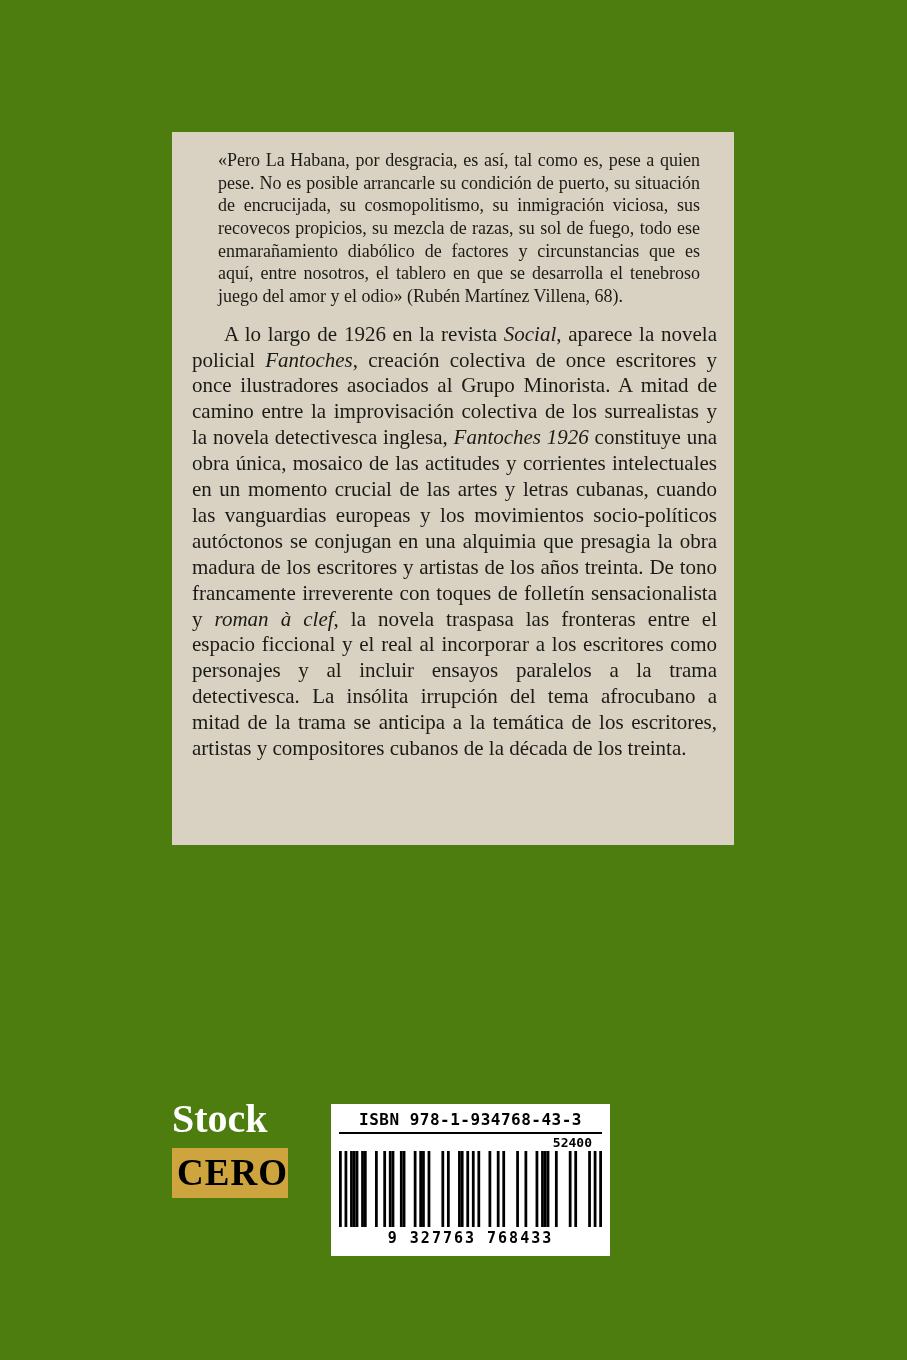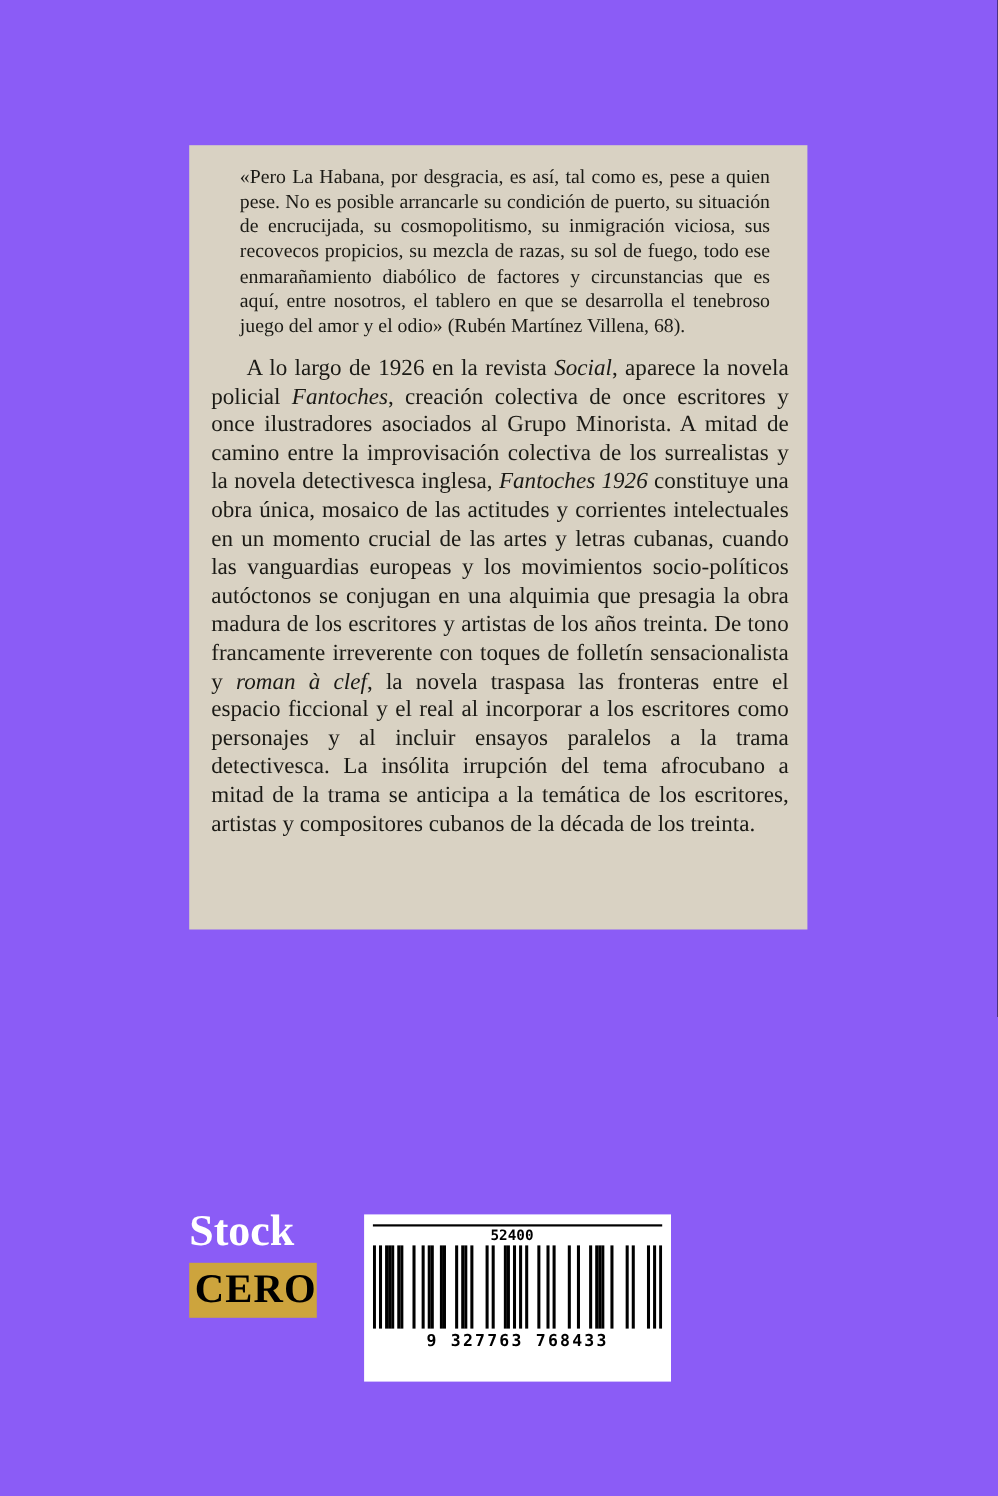--- a/index.html
+++ b/index.html
@@ -1,16 +1,16 @@
 <!DOCTYPE html>
 <html><head>
 <meta charset="utf-8">
 <style>
   html,body{margin:0;padding:0;background:#000;}
-  .cover{position:relative;width:907px;height:1360px;background:#8b5cf6;overflow:hidden;
+  .cover{position:relative;width:907px;height:1360px;background:#4d7c0f;overflow:hidden;
          font-family:"Liberation Serif",serif;}
   
   .panel{position:absolute;left:172px;top:132px;width:562px;height:713px;
          background:#d9d2c3;color:#1b1a15;box-sizing:border-box;}
   .quote{margin:17px 34px 0 46px;font-size:18px;line-height:1.26;text-align:justify;}
   .synopsis{margin:14px 17px 0 20px;font-size:21px;line-height:1.233;text-align:justify;
             text-indent:32px;}
   .quote i,.synopsis i{font-style:italic;}
 
   
@@ -20,21 +20,21 @@
   .logo-bottom{color:#000000;font-weight:bold;font-size:37px;text-align:right;
                height:50px;line-height:50px;letter-spacing:1px;
                font-family:"Liberation Serif",serif;}
 
   
   .barcode-box{position:absolute;left:331px;top:1104px;width:279px;height:152px;
                background:#ffffff;color:#000000;box-sizing:border-box;
                padding:6px 8px 4px;font-family:"DejaVu Sans Mono",monospace;}
   .isbn-label{font-size:16px;font-weight:bold;text-align:center;letter-spacing:.5px;white-space:nowrap;}
   .isbn-rule{border:0;border-top:2px solid #000;margin:3px 0 0;}
-  .price-code{text-align:center;font-size:13px;font-weight:bold;padding:1px 10px 1px 0;}
+  .price-code{text-align:right;font-size:13px;font-weight:bold;padding:1px 10px 1px 0;}
   .bars{height:76px;}
   .bars svg{display:block;width:100%;height:100%;}
   .bars rect{fill:#000;}
   .digits{font-size:15px;font-weight:bold;text-align:center;margin-top:2px;letter-spacing:2px;white-space:nowrap;}
 </style>
 </head>
 <body>
 
 <div class="cover">
 
@@ -42,20 +42,21 @@
     <p class="quote"><span>«Pero La Habana, por desgracia, es así, tal como es, pese a quien pese.  No es posible arrancarle su condición de puerto, su situación de encrucijada, su cosmopolitismo, su inmigración viciosa, sus recovecos propicios, su mezcla de razas, su sol de fuego, todo ese enmarañamiento diabólico de factores y circunstancias que es aquí, entre nosotros, el tablero en que se desarrolla el tenebroso juego del amor y el odio» (Rubén Martínez Villena, 68).</span></p>
     <p class="synopsis"><span>A lo largo de 1926 en la revista </span><i>Social</i><span>, aparece la novela policial </span><i>Fantoches</i><span>, creación colectiva de once escritores y once ilustradores asociados al Grupo Minorista. A mitad de camino entre la improvisación colectiva de los surrealistas y la novela detectivesca inglesa, </span><i>Fantoches 1926</i><span> constituye una obra única, mosaico de las actitudes y corrientes intelectuales en un momento crucial de las artes y letras cubanas, cuando las vanguardias europeas y los movimientos socio-políticos autóctonos se conjugan en una alquimia que presagia la obra madura de los escritores y artistas de los años treinta. De tono francamente irreverente con toques de folletín sensacionalista y </span><i>roman à clef</i><span>, la novela traspasa las fronteras entre el espacio ficcional y el real al incorporar a los escritores como personajes y al incluir ensayos paralelos a la trama detectivesca. La insólita irrupción del tema afrocubano a mitad de la trama se anticipa a la temática de los escritores, artistas y compositores cubanos de la década de los treinta.</span></p>
   </div>
 
   <div class="logo">
     <div class="logo-top">Stock</div>
     <div class="logo-bottom" style="background-color: rgb(205, 164, 61);">CERO</div>
   </div>
 
   <div class="barcode-box">
+    <div class="isbn-label">ISBN 978-1-934768-43-3</div>
     <hr class="isbn-rule">
     <div class="price-code">52400</div>
     <div class="bars">
         <svg viewBox="0 0 95 60" preserveAspectRatio="none">
           <rect x="0" y="0" width="1" height="60"></rect>
           <rect x="2" y="0" width="1" height="60"></rect>
           <rect x="4" y="0" width="1" height="60"></rect>
           <rect x="5" y="0" width="1" height="60"></rect>
           <rect x="6" y="0" width="1" height="60"></rect>
           <rect x="8" y="0" width="1" height="60"></rect>

